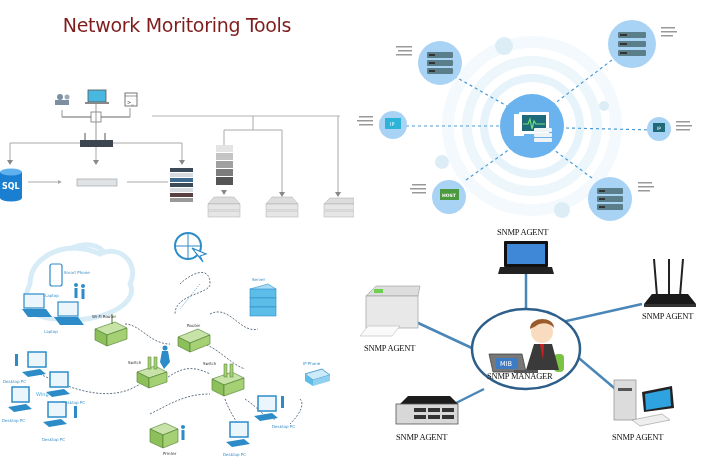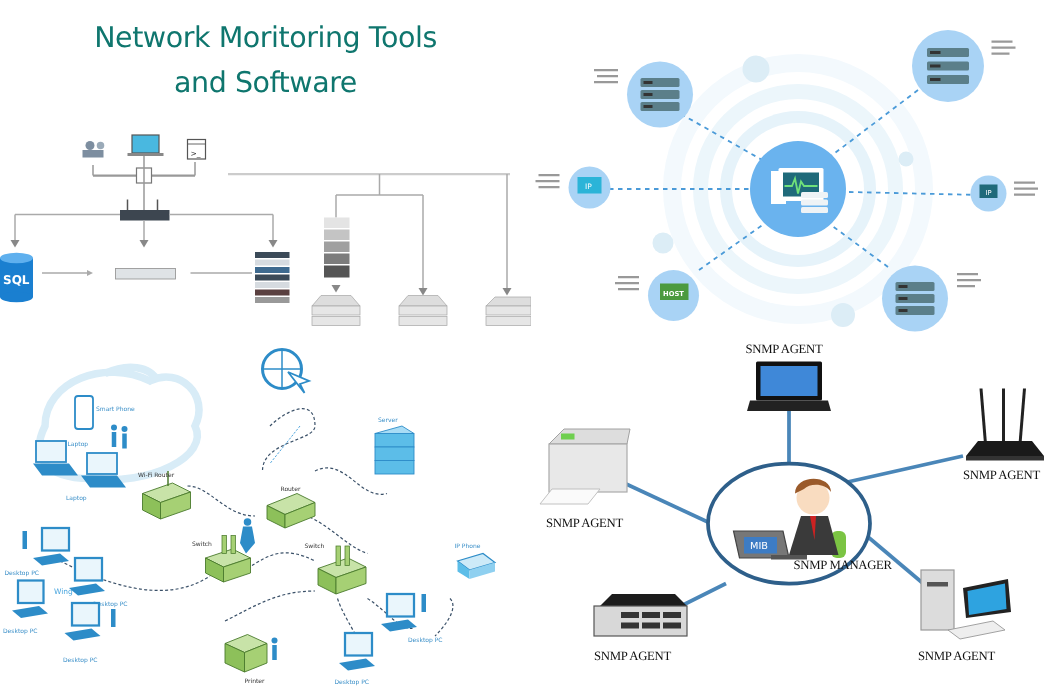--- a/index.html
+++ b/index.html
@@ -3,30 +3,29 @@
 <meta charset="utf-8">
 <style>
   html, body { margin:0; padding:0; background:#ffffff; }
   body { width:708px; height:462px; position:relative; overflow:hidden; font-family:"DejaVu Sans", sans-serif; }
   .panel { position:absolute; overflow:hidden; }
   #p1 { left:0; top:0; width:354px; height:228px; }
   #p2 { left:354px; top:0; width:354px; height:228px; }
   #p3 { left:0; top:224px; width:354px; height:238px; }
   #p4 { left:354px; top:224px; width:354px; height:238px; }
   svg { position:absolute; left:0; top:0; }
-  .title { position:absolute; left:0; width:354px; text-align:center; font-family:"DejaVu Sans", sans-serif; font-size:19px; color:#0f766e; letter-spacing:-0.3px; }
+  .title { position:absolute; left:0; width:354px; text-align:center; font-family:"DejaVu Sans", sans-serif; font-size:19px; color:#7f1d1d; letter-spacing:-0.3px; }
   .snmp-label { position:absolute; font-family:Liberation Serif, serif; font-size:8.5px; color:#111; white-space:nowrap; letter-spacing:-0.2px; }
   .tiny { font-family:"DejaVu Sans", sans-serif; font-size:4px; fill:#3a8fc8; }
 </style>
 </head>
 <body>
 
 <div id="p1" class="panel">
   <div class="title" style="top:14px;">Network Moritoring Tools</div>
-  <div class="title" style="top:44px;">and Software</div>
   <svg width="354" height="228">
 
     <g>
       <circle cx="60" cy="97" r="3" fill="#7d8ea0"></circle>
         <rect x="55" y="100" width="14" height="5" fill="#7d8ea0"></rect>
       <circle cx="67" cy="97" r="2.5" fill="#9aaab8"></circle>
     </g>
     <g>
       <rect x="88" y="90" width="18" height="12" fill="#49b8e0" stroke="#555" stroke-width="0.8"></rect>
       <rect x="85" y="102" width="24" height="2" fill="#888"></rect>
@@ -440,14 +439,14 @@
       <polygon points="288,168 318,162 320,184 290,188" fill="#222"></polygon>
       <polygon points="291,170 316,165 317,182 292,186" fill="#2ea3e0"></polygon>
       <polygon points="278,196 308,190 316,196 286,202" fill="#eee" stroke="#999" stroke-width="0.6"></polygon>
     </g>
   </svg>
   <div class="snmp-label" style="left:143px; top:3px;">SNMP AGENT</div>
   <div class="snmp-label" style="left:288px; top:87px;">SNMP AGENT</div>
   <div class="snmp-label" style="left:10px; top:119px;">SNMP AGENT</div>
   <div class="snmp-label" style="left:42px; top:208px;">SNMP AGENT</div>
   <div class="snmp-label" style="left:258px; top:208px;">SNMP AGENT</div>
-  <div class="snmp-label" style="left:133px; top:147px;margin-left:42px;">SNMP MANAGER</div>
+  <div class="snmp-label" style="left:133px; top:147px;">SNMP MANAGER</div>
 </div>
 
 </body></html>

